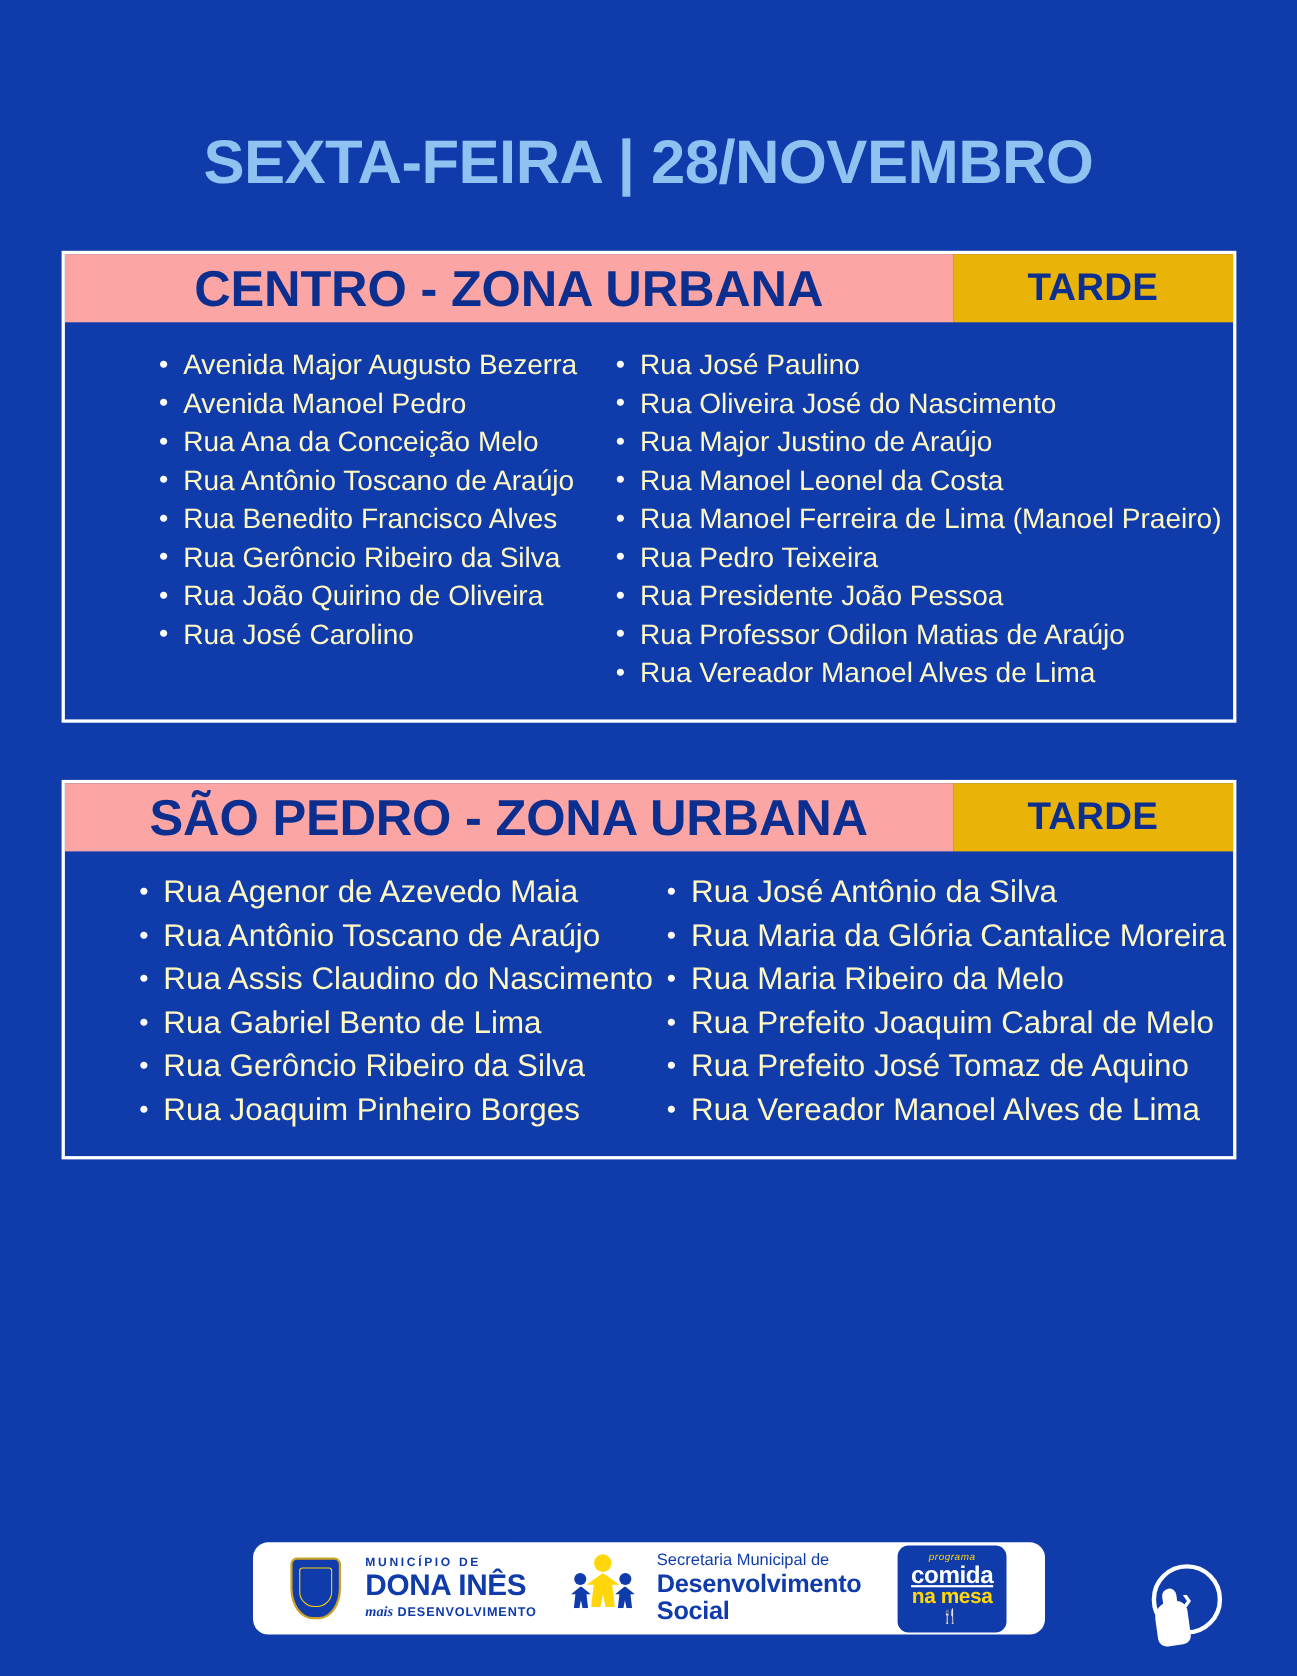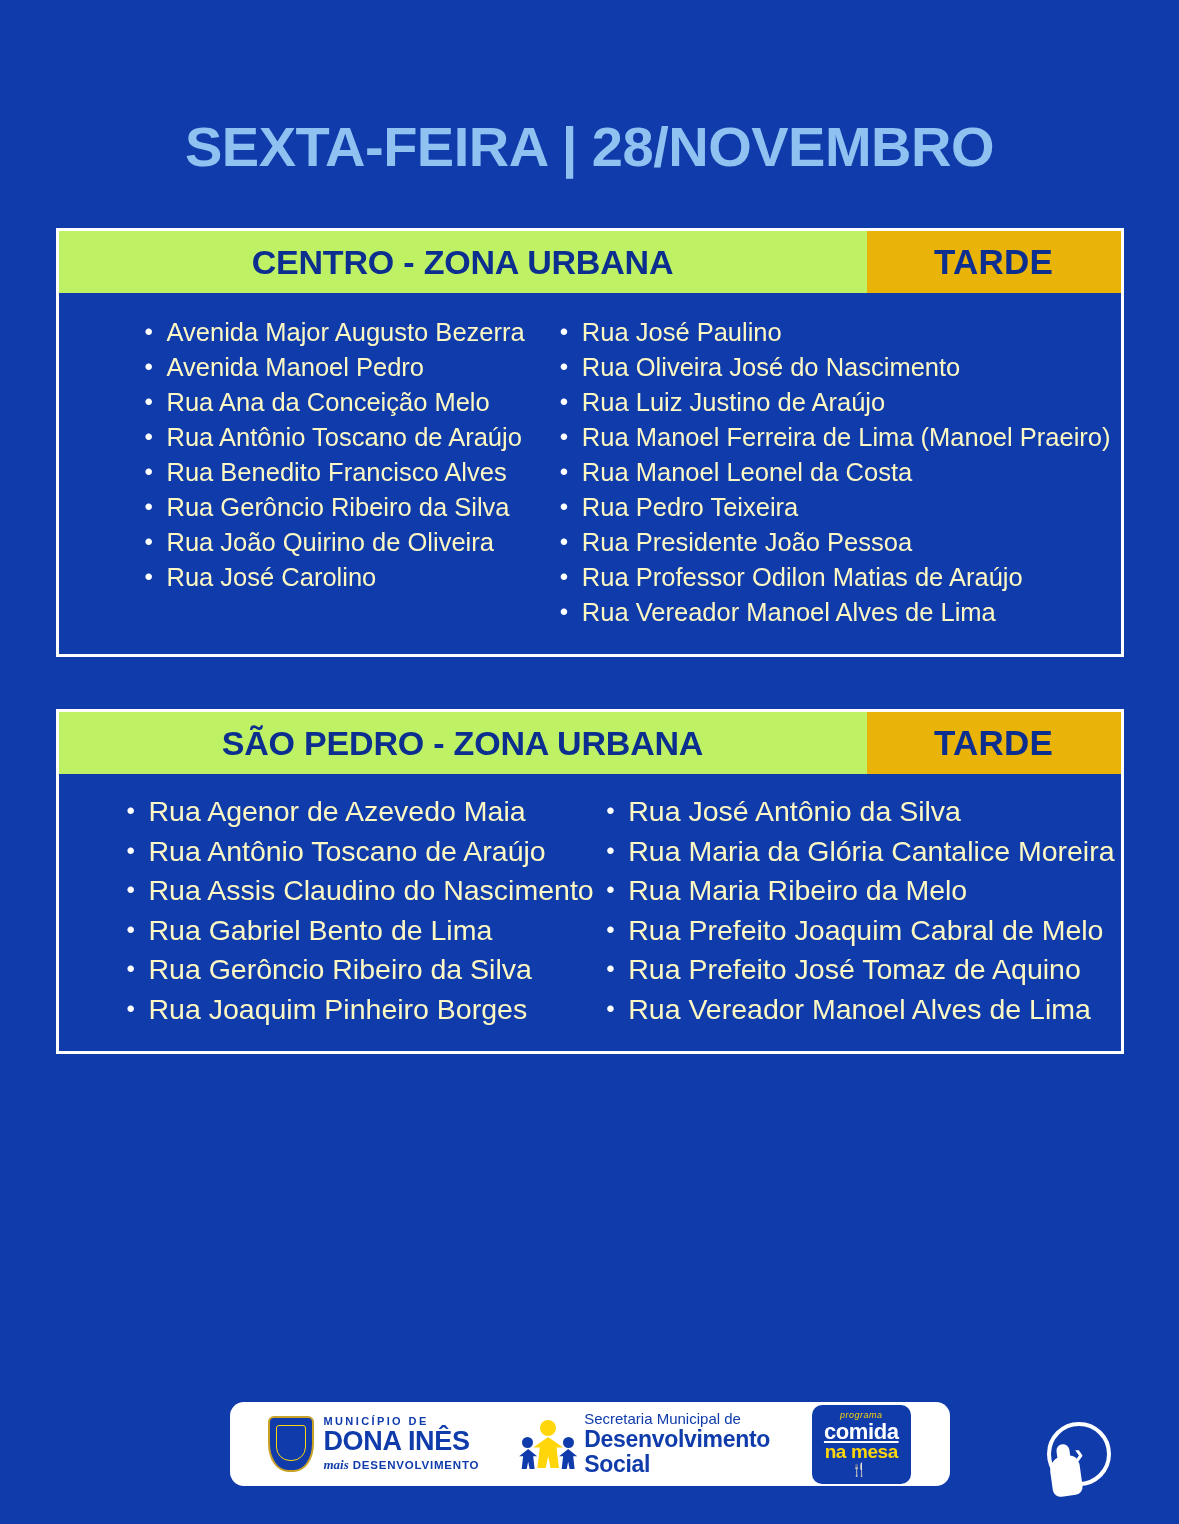--- a/index.html
+++ b/index.html
@@ -39,23 +39,23 @@
   .panel-1 { margin-top: 53px; }
   .panel-2 { margin-top: 52px; }
 
   .panel-head {
     display: flex;
     align-items: stretch;
     height: 62px;
   }
   .panel-head .zone {
     flex: 1 1 auto;
-    background: #bef264;
+    background: #fca5a5;
     color: #0c2f8f;
-    font-size: 34px;
+    font-size: 46px;
     font-weight: bold;
     display: flex;
     align-items: center;
     justify-content: center;
     letter-spacing: -0.2px;
     white-space: nowrap;
   }
   .panel-head .shift {
     flex: 0 0 254px;
     background: #eab308;
@@ -126,22 +126,21 @@
     height: 84px;
     width: 720px;
     display: flex;
     align-items: center;
     justify-content: space-around;
     padding: 0 18px;
     box-sizing: border-box;
   }
   .logo-block {
     display: flex;
-    align-items: center;
-    gap: 9px;
+    gap: 22px;
   }
   .crest {
     width: 42px;
     height: 52px;
     background: #0f3bab;
     border: 2px solid #c9a227;
     border-radius: 6px 6px 20px 20px / 6px 6px 28px 28px;
     position: relative;
     flex: none;
   }
@@ -317,23 +316,23 @@
         <li>Rua Benedito Francisco Alves</li>
         <li>Rua Gerôncio Ribeiro da Silva</li>
         <li>Rua João Quirino de Oliveira</li>
         <li>Rua José Carolino</li>
       </ul>
     </div>
     <div class="col col-right">
       <ul class="street-list">
         <li>Rua José Paulino</li>
         <li>Rua Oliveira José do Nascimento</li>
-        <li>Rua Luiz Justino de Araújo</li>
+        <li>Rua Major Justino de Araújo</li>
+        <li>Rua Manoel Leonel da Costa</li>
         <li>Rua Manoel Ferreira de Lima (Manoel Praeiro)</li>
-        <li>Rua Manoel Leonel da Costa</li>
         <li>Rua Pedro Teixeira</li>
         <li>Rua Presidente João Pessoa</li>
         <li>Rua Professor Odilon Matias de Araújo</li>
         <li>Rua Vereador Manoel Alves de Lima</li>
       </ul>
     </div>
   </div>
 </div>
 
 <div class="panel panel-2">

